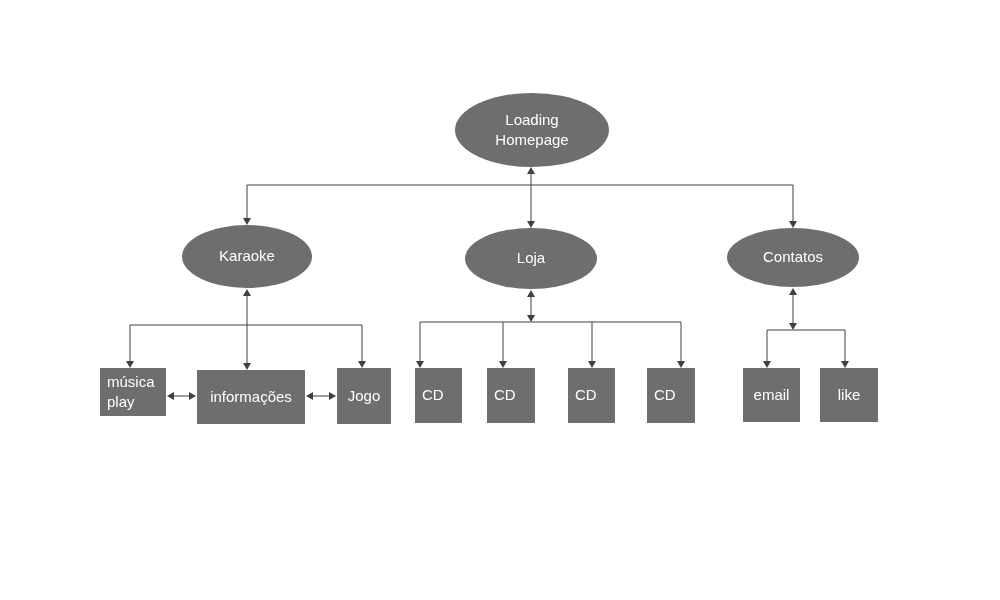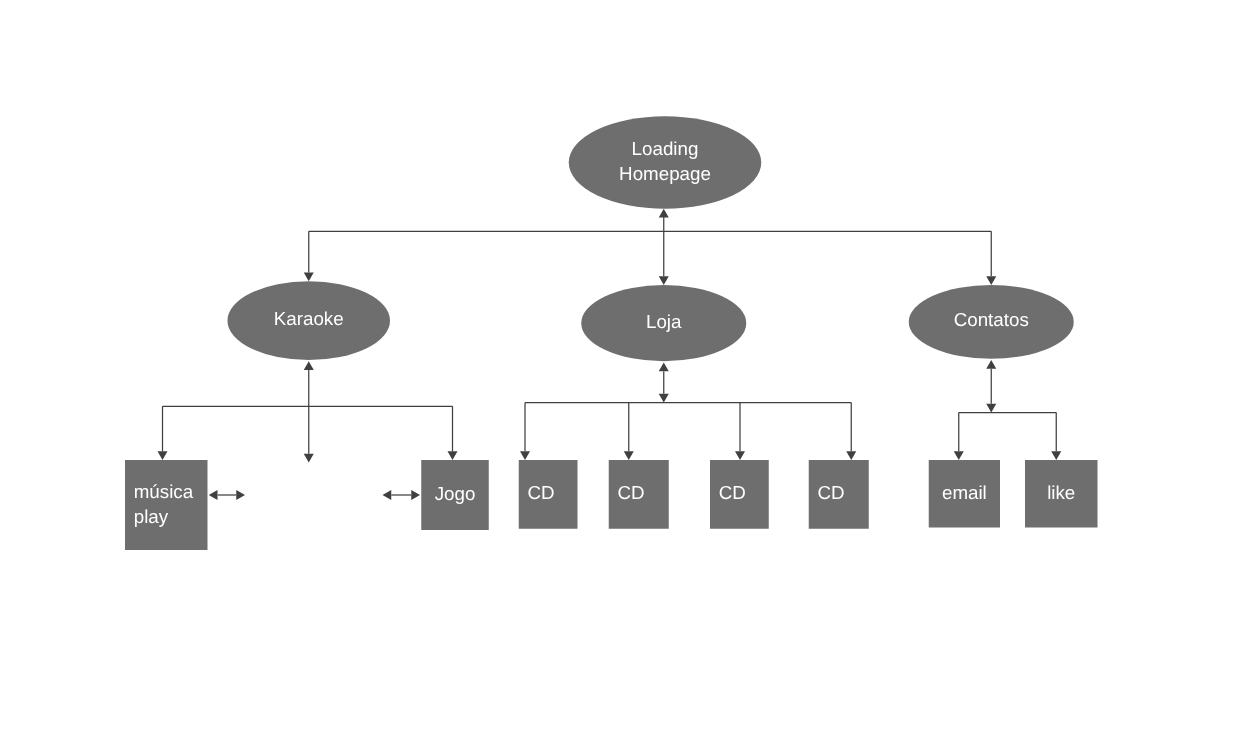--- a/index.html
+++ b/index.html
@@ -108,23 +108,24 @@
 
   <div class="node ellipse" style="left:182px; top:225px; width:130px; height:63px;">Karaoke</div>
 
   <div class="node ellipse" style="left:455px; top:93px; width:154px; height:74px;">Loading
 Homepage</div>
 
   <div class="node ellipse" style="left:465px; top:228px; width:132px; height:61px;">Loja</div>
 
   <div class="node ellipse" style="left:727px; top:228px; width:132px; height:59px;text-align:center;">Contatos</div>
 
-  <div class="node rect align-left" style="left:100px; top:368px; width:66px; height:72px;">música
+  <div class="node rect align-left" style="left:100px; top:368px; width:66px; height:48px;">música
 play</div>
 
+  <div class="node rect" style="left:197px; top:370px; width:108px; height:54px;">informações</div>
 
   <div class="node rect" style="left:337px; top:368px; width:54px; height:56px;">Jogo</div>
 
   <div class="node rect align-left" style="left:415px; top:368px; width:47px; height:55px;">CD</div>
 
   <div class="node rect align-left" style="left:487px; top:368px; width:48px; height:55px;">CD</div>
 
   <div class="node rect align-left" style="left:568px; top:368px; width:47px; height:55px;">CD</div>
 
   <div class="node rect align-left" style="left:647px; top:368px; width:48px; height:55px;">CD</div>

